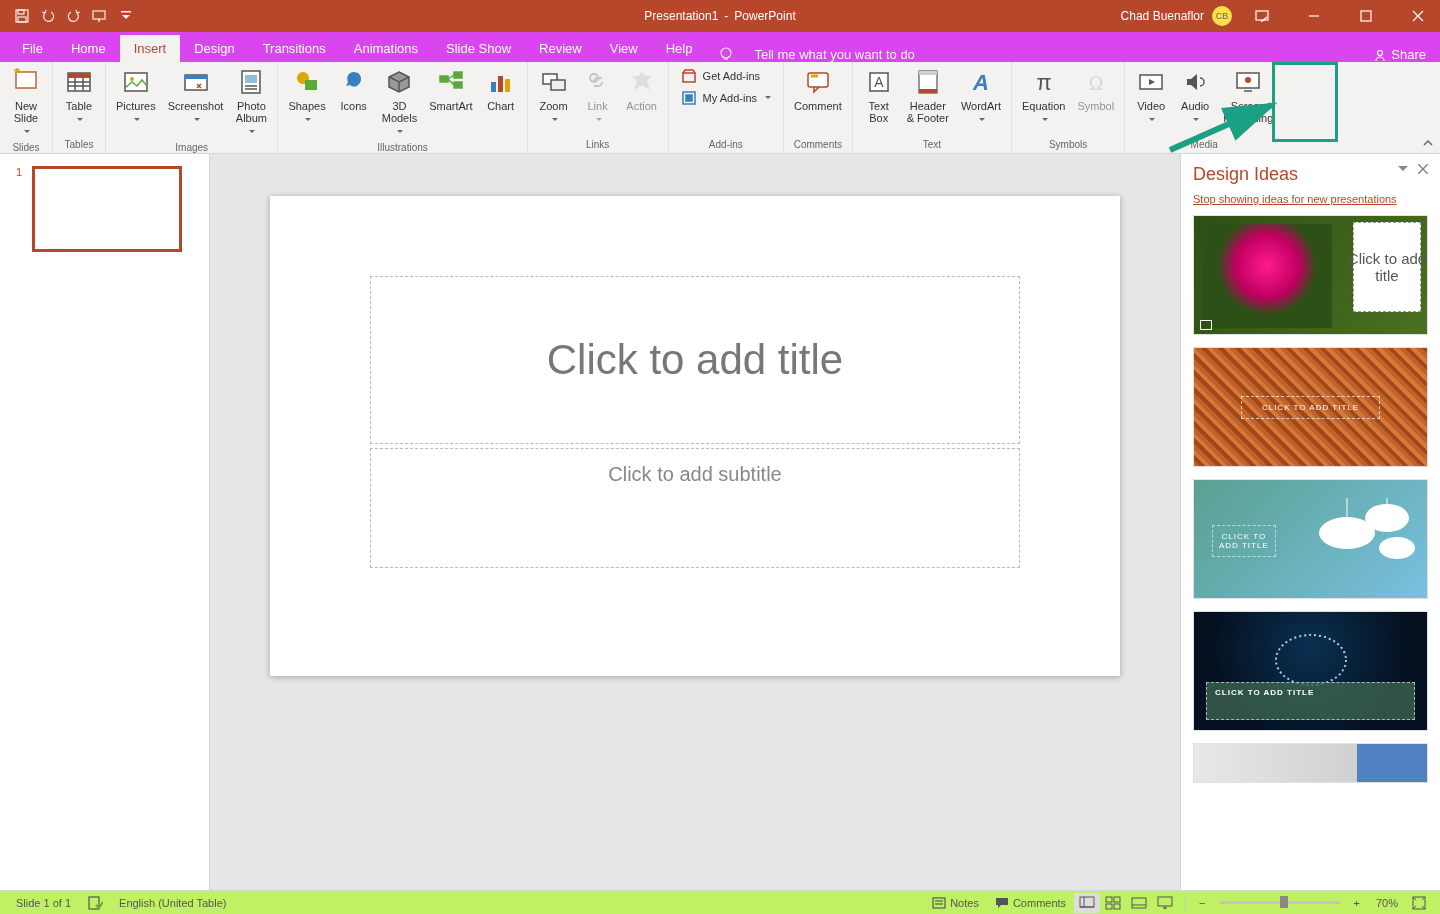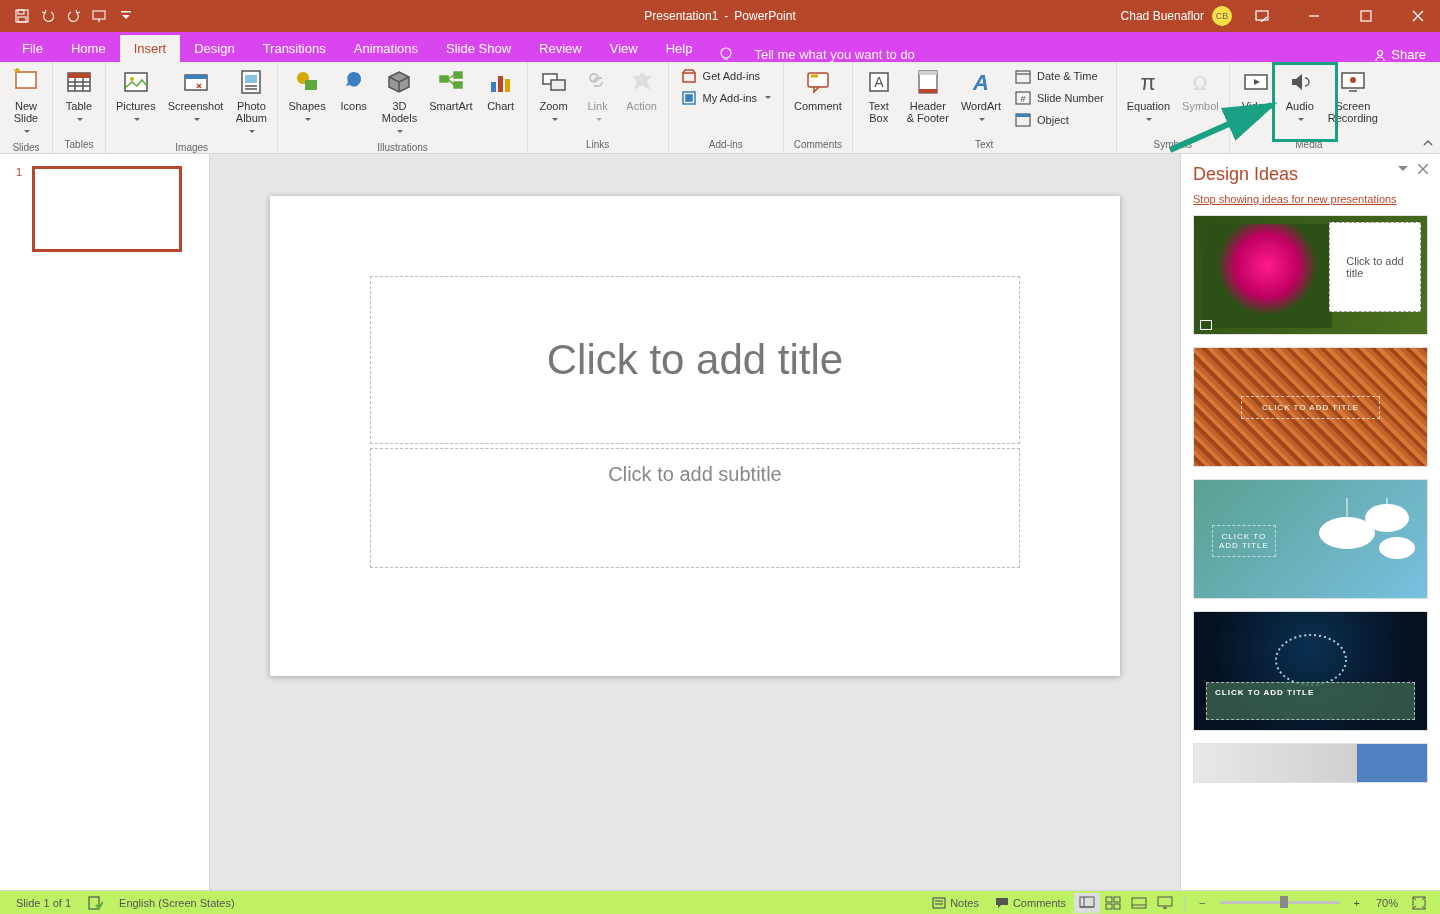--- a/index.html
+++ b/index.html
@@ -399,43 +399,20 @@
       </div>
       <div class="big-btn">
         <div class="icon">
             <svg width="28" height="28">
               <text x="14" y="22" font-size="22" text-anchor="middle" fill="#3a7fc0" font-weight="bold" font-style="italic">A</text>
             </svg>
           </div>
         <div class="lbl">WordArt</div>
         <span class="dd"></span>
       </div>
-      <div class="small-stack">
-        <div class="small-btn">
-          <svg width="16" height="16" fill="none" stroke="#555" stroke-width="1.2">
-              <rect x="1" y="3" width="14" height="12"></rect>
-              <line x1="1" y1="6" x2="15" y2="6"></line>
-            </svg>
-          <span>Date &amp; Time</span>
-        </div>
-        <div class="small-btn">
-          <svg width="16" height="16" fill="none" stroke="#555" stroke-width="1.2">
-              <rect x="1" y="2" width="14" height="12"></rect>
-              <text x="8" y="12" font-size="9" text-anchor="middle" fill="#555" stroke="none">#</text>
-            </svg>
-          <span>Slide Number</span>
-        </div>
-        <div class="small-btn">
-          <svg width="16" height="16" fill="none" stroke="#555" stroke-width="1.2">
-              <rect x="1" y="2" width="14" height="12"></rect>
-              <rect x="1" y="2" width="14" height="3" fill="#3a7fc0" stroke="none"></rect>
-            </svg>
-          <span>Object</span>
-        </div>
-      </div>
     </div>
     <div class="group-label">Text</div>
   </div>
 
   <div class="group">
     <div class="group-items">
       <div class="big-btn">
         <div class="icon">
             <svg width="28" height="28">
               <text x="14" y="22" font-size="22" text-anchor="middle" fill="#555" font-family="serif">π</text>
@@ -540,21 +517,21 @@
               <line x1="0" y1="0" x2="10" y2="10"></line>
               <line x1="10" y1="0" x2="0" y2="10"></line>
             </svg>
           </span>
       </div>
     </div>
     <a class="dp-link">Stop showing ideas for new presentations</a>
 
     <div class="dp-card" style="background:linear-gradient(120deg,#2d5016,#4a7020);">
       <div style="position:absolute;left:8px;top:8px;width:130px;height:104px;background:radial-gradient(circle at 50% 40%, #ff1a8c 0%, #c00060 35%, #2d5016 55%);border-radius:2px;"></div>
-      <div style="position:absolute;right:6px;top:6px;width:92px;height:90px;background:#fff;border:1px dashed #999;color:#555;display:flex;flex-direction:column;align-items:center;justify-content:center;font-size:11px;text-align:left;white-space:pre">Click to add
+      <div style="position:absolute;right:6px;top:6px;width:68px;height:90px;background:#fff;border:1px dashed #999;color:#555;display:flex;flex-direction:column;align-items:center;justify-content:center;font-size:15px;text-align:center;white-space:pre">Click to add
 title</div>
       <div style="position:absolute;left:6px;bottom:4px;width:12px;height:10px;border:1px solid #fff;"></div>
     </div>
 
     <div class="dp-card" style="background:repeating-linear-gradient(45deg,#c0622a 0 4px,#a04818 4px 8px,#d87838 8px 12px);">
       <div style="border:1px dashed rgba(255,255,255,0.7);padding:6px 20px;color:#fff;font-size:8px;letter-spacing:1px">CLICK TO ADD TITLE</div>
     </div>
 
     <div class="dp-card" style="background:linear-gradient(135deg,#5aa090,#78c0e0);">
       <div style="position:absolute;left:18px;top:45px;color:#fff;font-size:8px;letter-spacing:1px;white-space:pre;text-align:center;border:1px dashed rgba(255,255,255,0.6);padding:6px 6px;">CLICK TO
@@ -580,21 +557,21 @@
 </div>
 
 <div class="status">
   <div class="status-btn">Slide 1 of 1</div>
   <div class="status-btn">
       <svg width="16" height="14" fill="none" stroke="#555" stroke-width="1.2">
         <rect x="2" y="1" width="10" height="12"></rect>
         <path d="M9 9 L12 12 L16 6" stroke="#5da83a" stroke-width="2"></path>
       </svg>
     </div>
-  <div class="status-btn">English (Screen States)</div>
+  <div class="status-btn">English (United Table)</div>
   <div class="spacer"></div>
   <div class="status-btn">
     <svg width="14" height="12" fill="none" stroke="#555" stroke-width="1.2">
         <rect x="1" y="1" width="12" height="10"></rect>
         <line x1="3" y1="4" x2="11" y2="4"></line>
         <line x1="3" y1="7" x2="11" y2="7"></line>
       </svg>
     <span>Notes</span>
   </div>
   <div class="status-btn">

